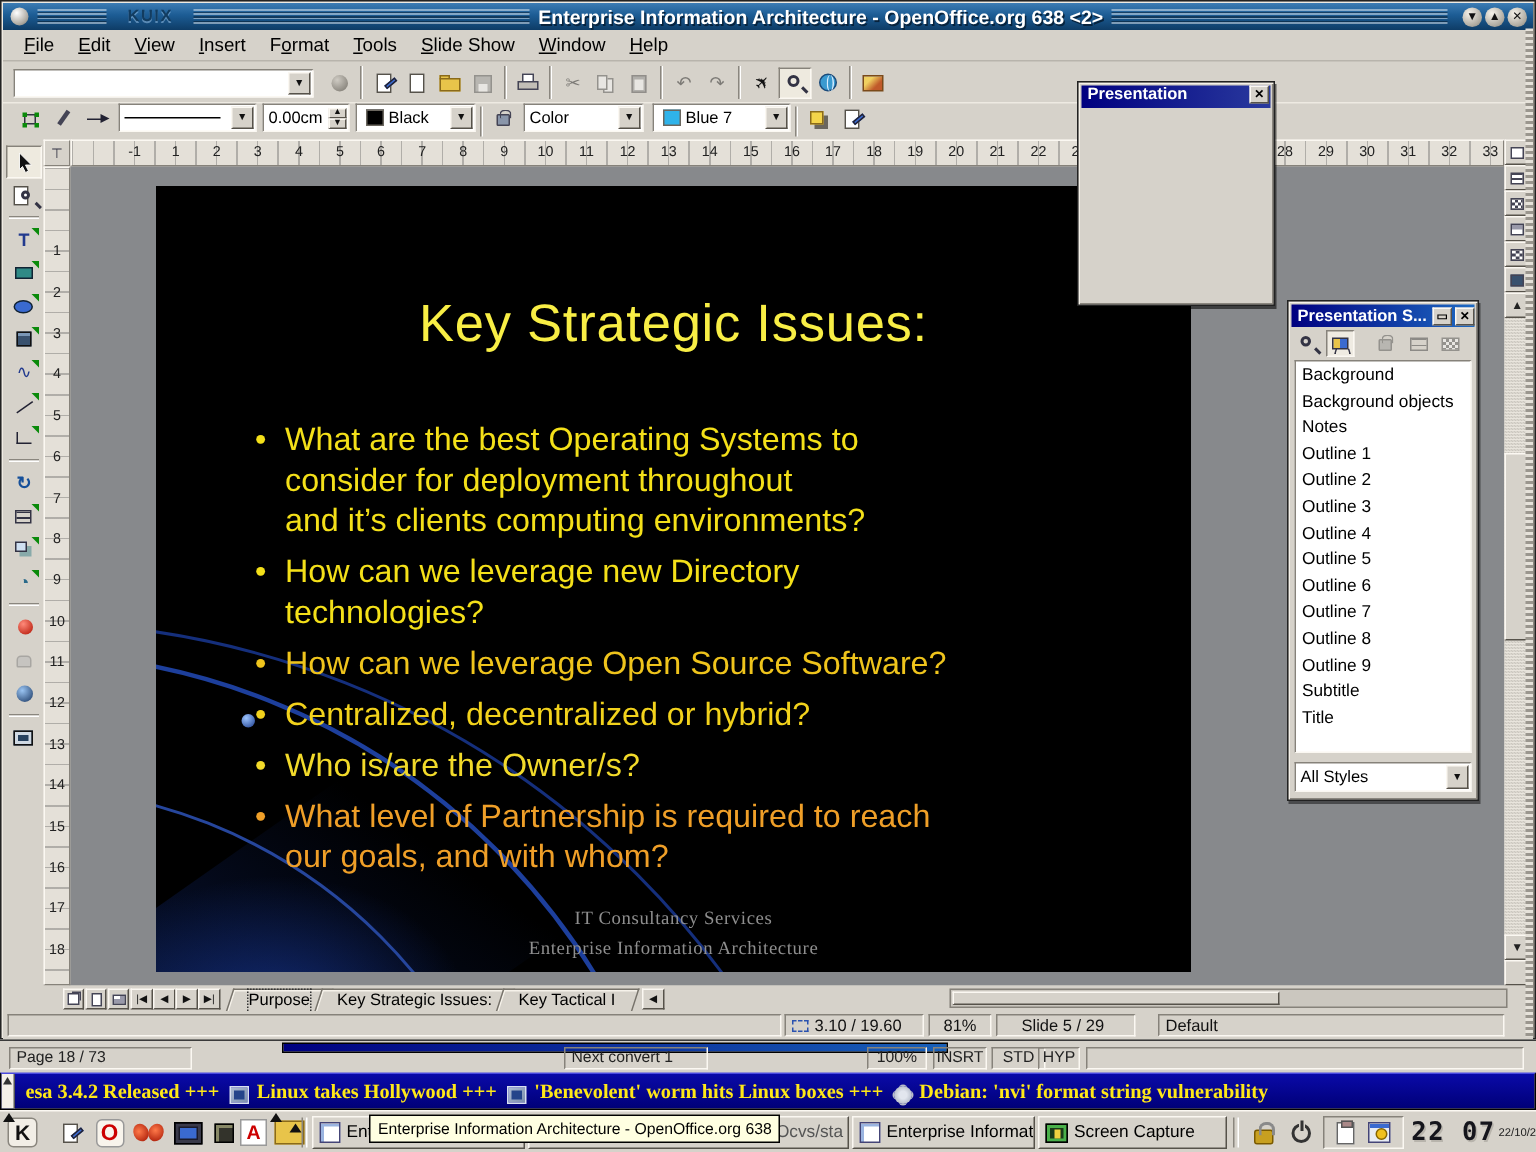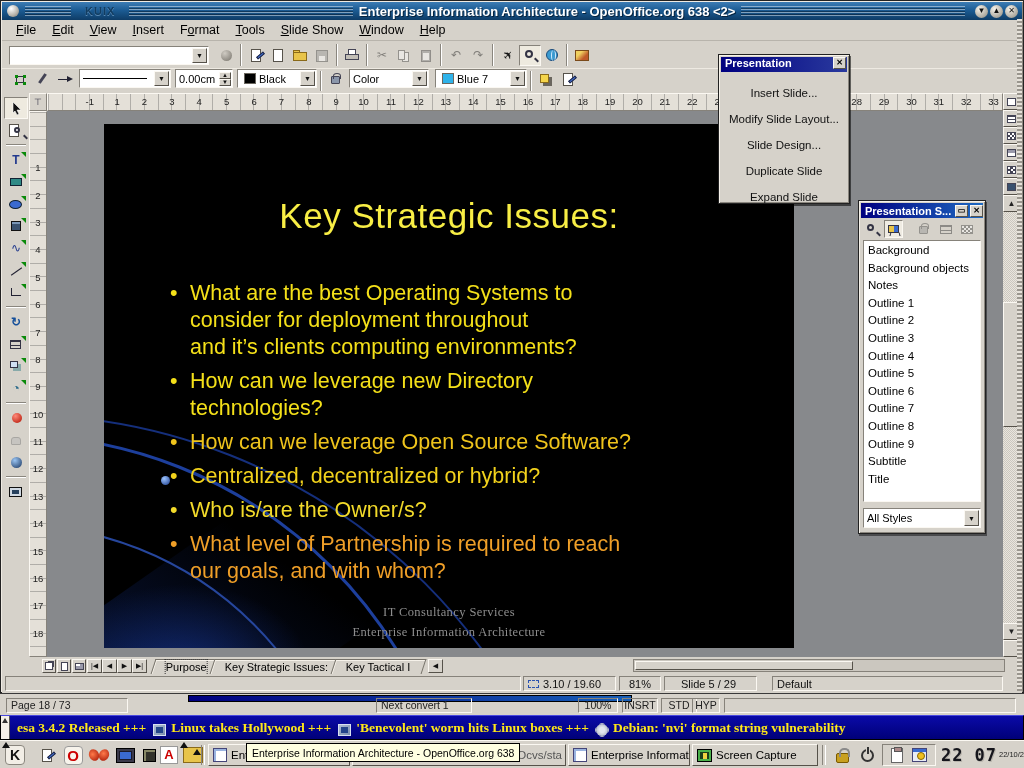--- a/index.html
+++ b/index.html
@@ -625,27 +625,20 @@
     </div>
 
     <div class="app-rightedge"></div>
   </div>
 
   <div class="palette">
     <div class="ptitle">
       <span>Presentation</span>
       <span class="pclose">✕</span>
     </div>
-    <div style="padding-top:6px">
-      <div class="pitem">Insert Slide...</div>
-      <div class="pitem">Modify Slide Layout...</div>
-      <div class="pitem">Slide Design...</div>
-      <div class="pitem">Duplicate Slide</div>
-      <div class="pitem">Expand Slide</div>
-    </div>
   </div>
 
   <div class="styleswin">
     <div class="stitlebar">
       <span style="flex:1;overflow:hidden;white-space:nowrap">Presentation S...</span>
       <span class="swbtn">▭</span>
       <span class="swbtn">✕</span>
     </div>
     <div class="stoolbar">
       <span class="sbtn">

